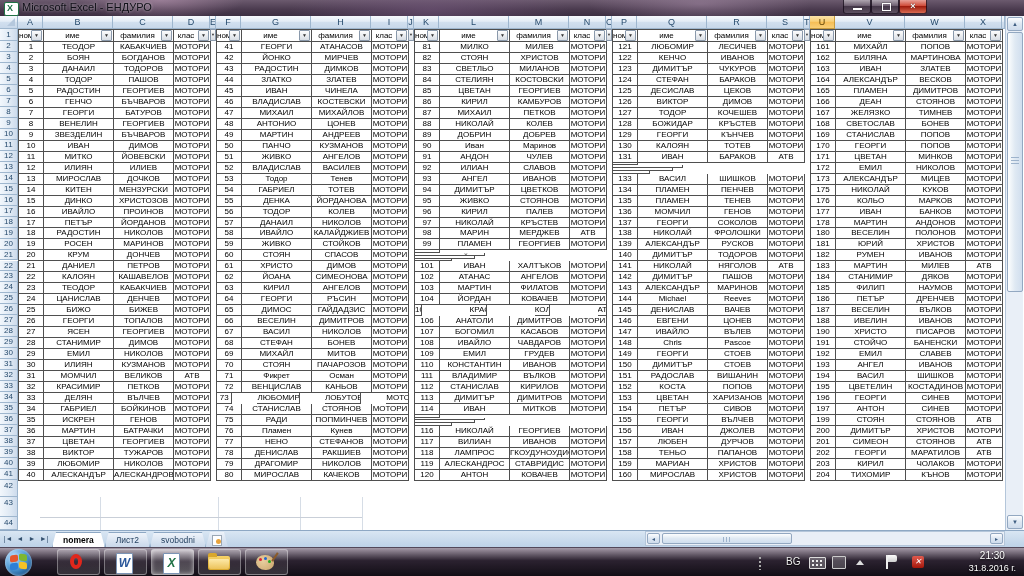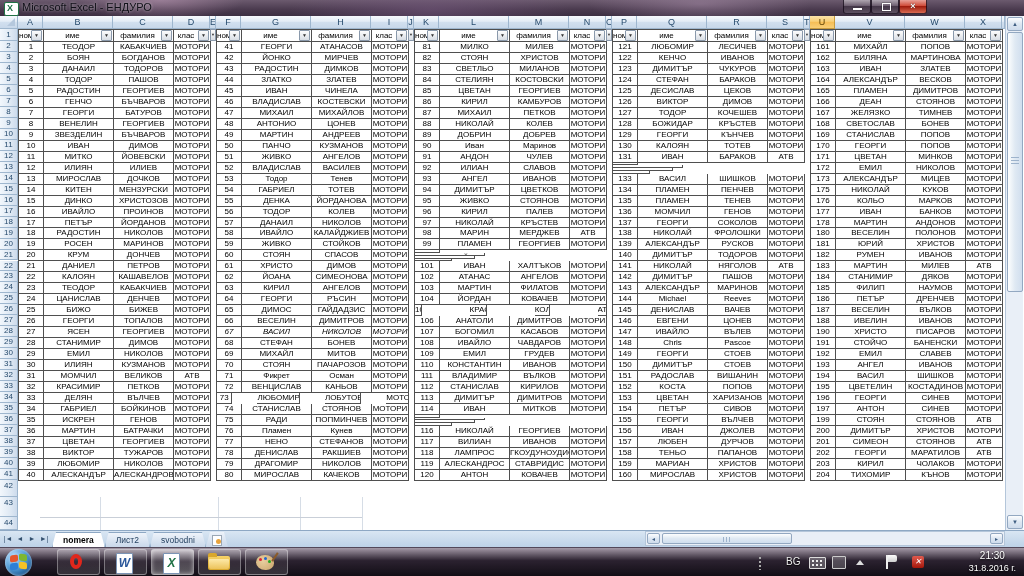--- a/index.html
+++ b/index.html
@@ -658,21 +658,21 @@
           <div class="tc c-name" style="line-height: 9.975px;">ДИМОС</div>
           <div class="tc c-sur" style="line-height: 9.975px;">ГАЙДАДЗИС</div>
           <div class="tc c-cls" style="line-height: 9.975px;">МОТОРИ</div>
         </div>
         <div class="trow" style="height: 10.975px;">
           <div class="tc c-num" style="line-height: 9.975px;">66</div>
           <div class="tc c-name" style="line-height: 9.975px;">ВЕСЕЛИН</div>
           <div class="tc c-sur" style="line-height: 9.975px;">ДИМИТРОВ</div>
           <div class="tc c-cls" style="line-height: 9.975px;">МОТОРИ</div>
         </div>
-        <div class="trow" style="height: 10.975px; font-style: italic;">
+        <div class="trow" style="height: 10.975px;">
           <div class="tc c-num" style="line-height: 9.975px;">67</div>
           <div class="tc c-name" style="line-height: 9.975px;">ВАСИЛ</div>
           <div class="tc c-sur" style="line-height: 9.975px;">НИКОЛОВ</div>
           <div class="tc c-cls" style="line-height: 9.975px;">МОТОРИ</div>
         </div>
         <div class="trow" style="height: 10.975px;">
           <div class="tc c-num" style="line-height: 9.975px;">68</div>
           <div class="tc c-name" style="line-height: 9.975px;">СТЕФАН</div>
           <div class="tc c-sur" style="line-height: 9.975px;">БОНЕВ</div>
           <div class="tc c-cls" style="line-height: 9.975px;">МОТОРИ</div>

